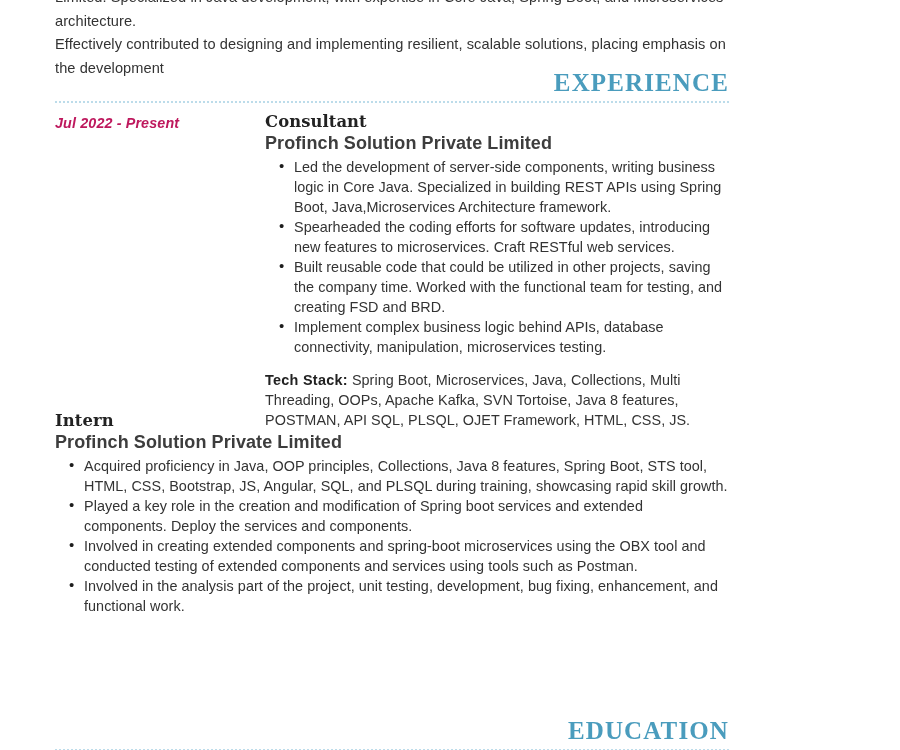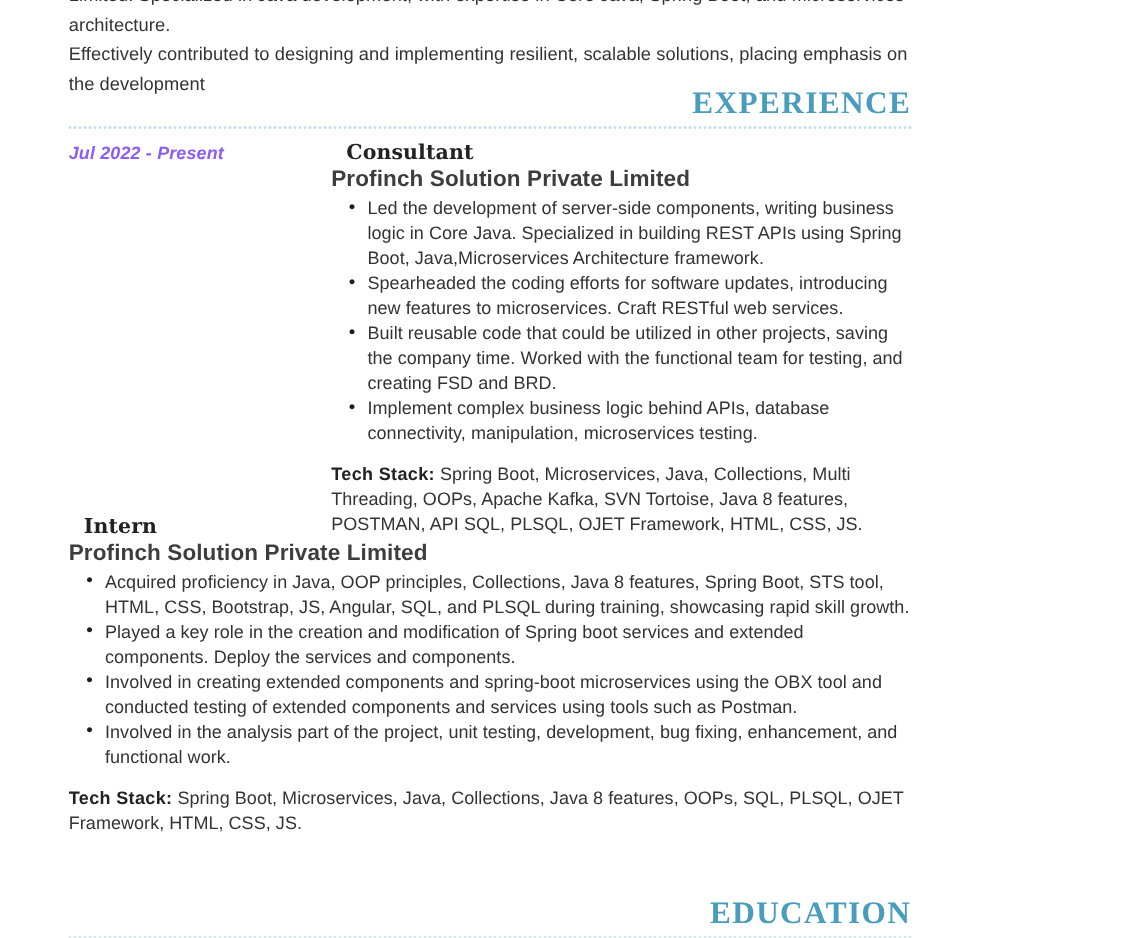--- a/index.html
+++ b/index.html
@@ -69,36 +69,36 @@
   .entry-row {
     display: flex;
     align-items: flex-start;
   }
   .entry-date {
     width: 210px;
     flex: 0 0 210px;
     font-size: 14.3px;
     font-style: italic;
     font-weight: 600;
-    color: #8b5cf6;
+    color: #be185d;
     line-height: 19px;
     padding-top: 2px;
     letter-spacing: 0.01em;
   }
   .entry-body {
     flex: 1 1 auto;
     min-width: 0;
   }
   .job-title {
     font-family: "DejaVu Serif", "Liberation Serif", serif;
     font-weight: bold;
     font-size: 16.4px;
     color: #222222;
     line-height: 20px;
-    margin: 0 0 2px 12px;
+    margin: 0 0 2px 0;
     letter-spacing: 0.005em;
   }
   .company {
     font-size: 18px;
     font-weight: bold;
     color: #3d3d3d;
     line-height: 19px;
     margin: 0 0 4px 0;
     letter-spacing: 0.005em;
   }
@@ -178,23 +178,20 @@
     <div class="entry-row">
       <div class="entry-body">
         <div class="job-title">Intern</div>
         <div class="company">Profinch Solution Private Limited</div>
         <ul class="bullets">
           <li>Acquired proficiency in Java, OOP principles, Collections, Java 8 features, Spring Boot, STS tool, HTML, CSS, Bootstrap, JS, Angular, SQL, and PLSQL during training, showcasing rapid skill growth.</li>
           <li>Played a key role in the creation and modification of Spring boot services and extended components. Deploy the services and components.</li>
           <li>Involved in creating extended components and spring-boot microservices using the OBX tool and conducted testing of extended components and services using tools such as Postman.</li>
           <li>Involved in the analysis part of the project, unit testing, development, bug fixing, enhancement, and functional work.</li>
         </ul>
-        <div class="tech-stack">
-          <span class="ts-label">Tech Stack:</span><span> Spring Boot, Microservices, Java, Collections, Java 8 features, OOPs, SQL, PLSQL, OJET Framework, HTML, CSS, JS.</span>
-        </div>
       </div>
     </div>
   </div>
 
   <div class="section-head" style="top:718px;">
     <h2 class="section-title">EDUCATION</h2>
     <div class="dotted-rule"></div>
   </div>
 
 </div>

